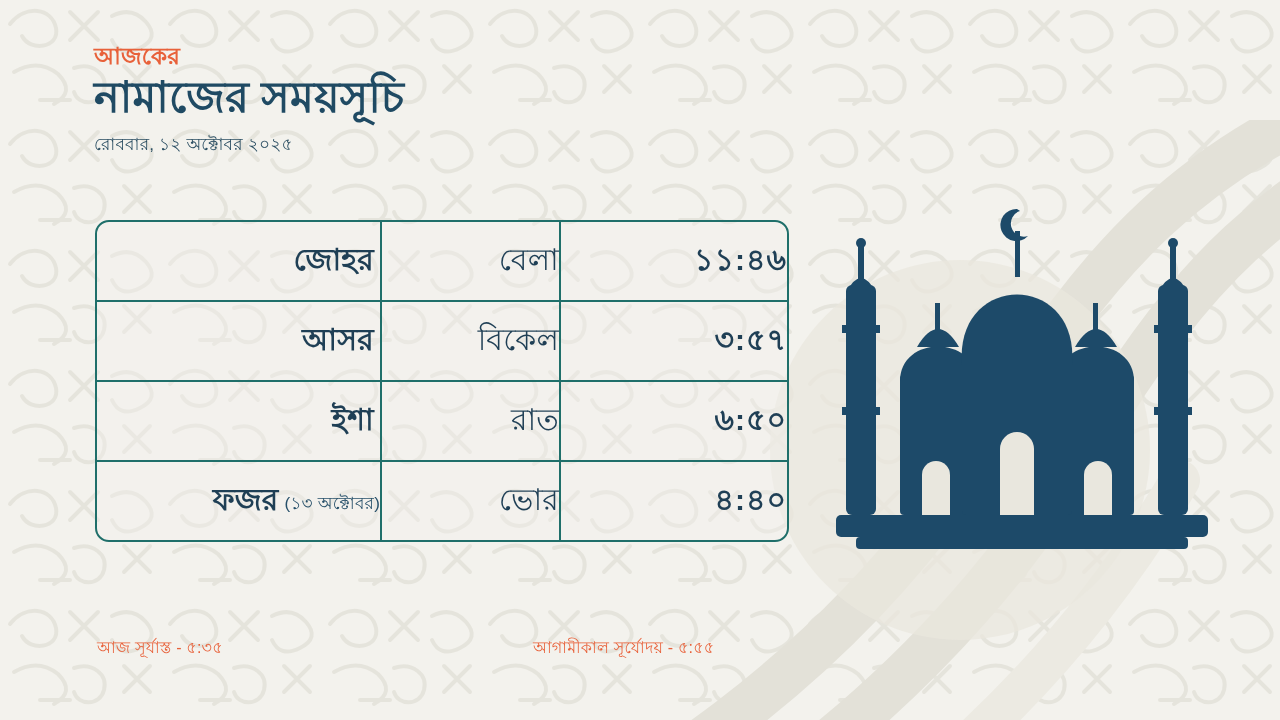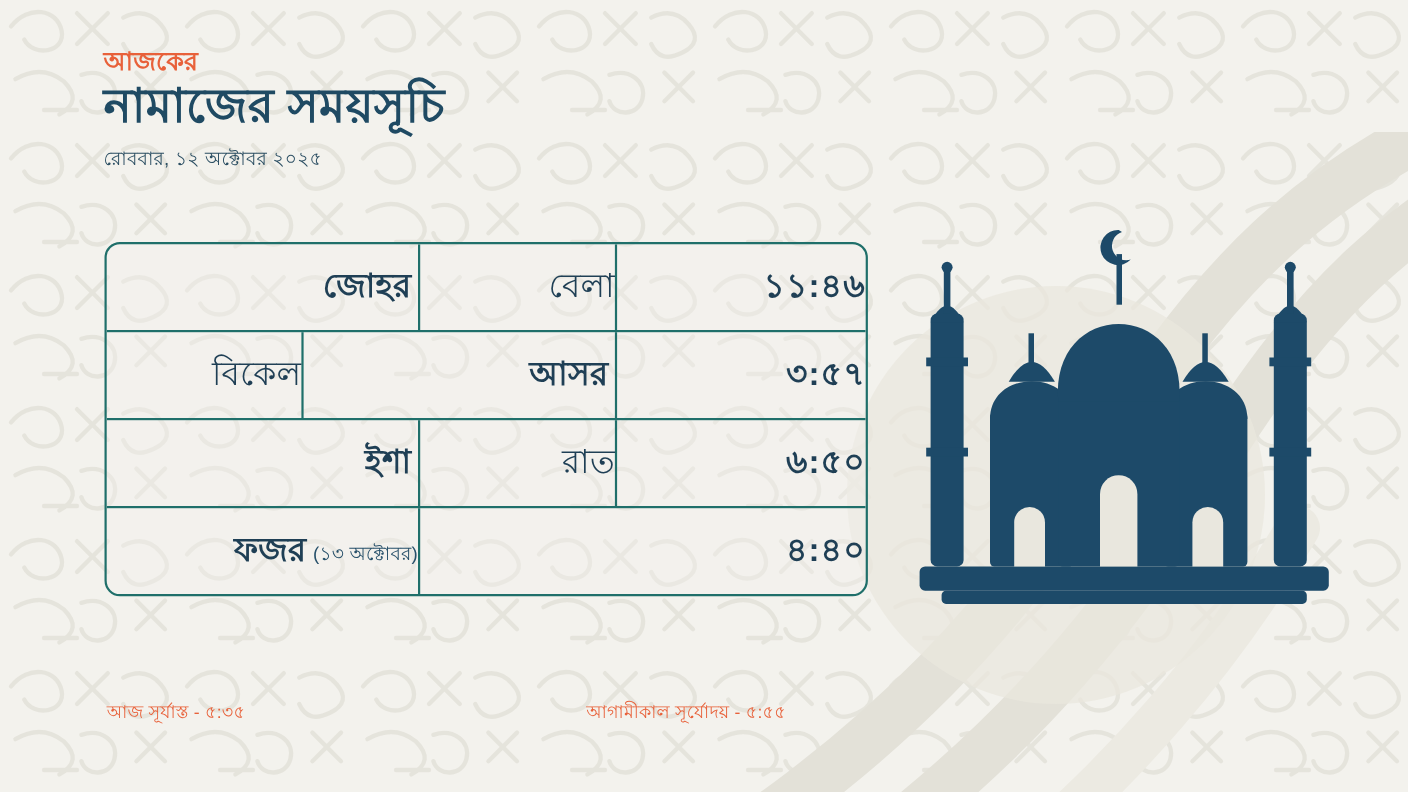--- a/index.html
+++ b/index.html
@@ -185,43 +185,44 @@
   <div class="trow">
     <div class="cell c-name">
       <span class="strong">জোহর</span>
       <span class="note"></span>
     </div>
     <div class="cell c-part">বেলা</div>
     <div class="cell c-time">১১:৪৬</div>
   </div>
 
   <div class="trow">
-    <div class="cell c-part">বিকেল</div>
     <div class="cell c-name">
       <span class="strong">আসর</span>
       <span class="note"></span>
     </div>
+    <div class="cell c-part">বিকেল</div>
     <div class="cell c-time">৩:৫৭</div>
   </div>
 
 
   <div class="trow">
     <div class="cell c-name">
       <span class="strong">ইশা</span>
       <span class="note"></span>
     </div>
     <div class="cell c-part">রাত</div>
     <div class="cell c-time">৬:৫০</div>
   </div>
 
   <div class="trow">
     <div class="cell c-name">
       <span class="strong">ফজর</span>
       <span class="note">(১৩ অক্টোবর)</span>
     </div>
+    <div class="cell c-part">ভোর</div>
     <div class="cell c-time">৪:৪০</div>
   </div>
 
 </div>
 
 <div class="footer-left">আজ সূর্যাস্ত - ৫:৩৫</div>
 <div class="footer-right">আগামীকাল সূর্যোদয় -  ৫:৫৫</div>
 
 <svg class="mosque" viewBox="0 0 420 400" aria-hidden="true">
   <g fill="#1d4a69">

